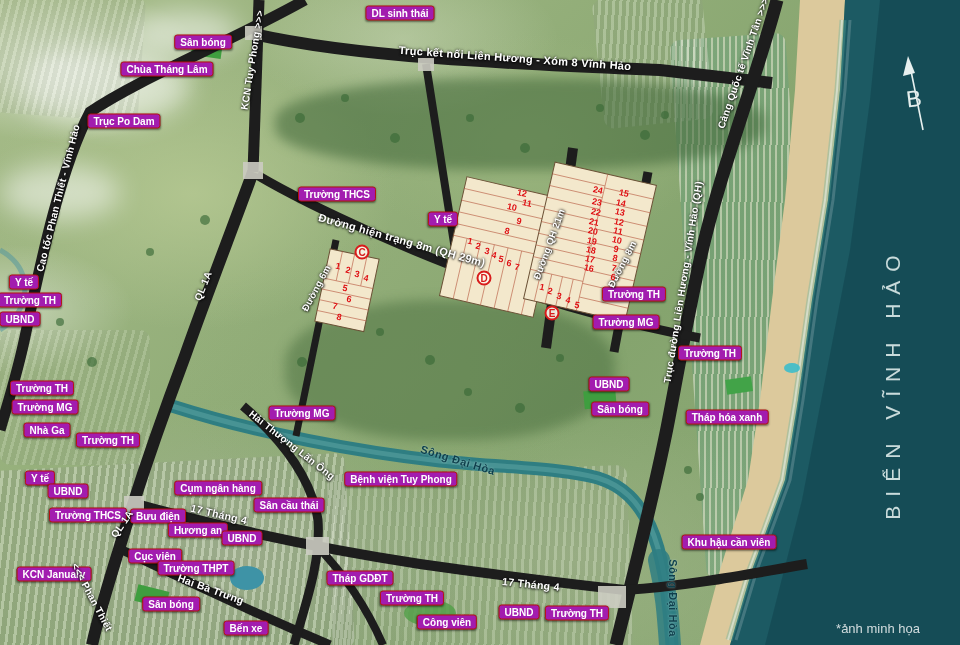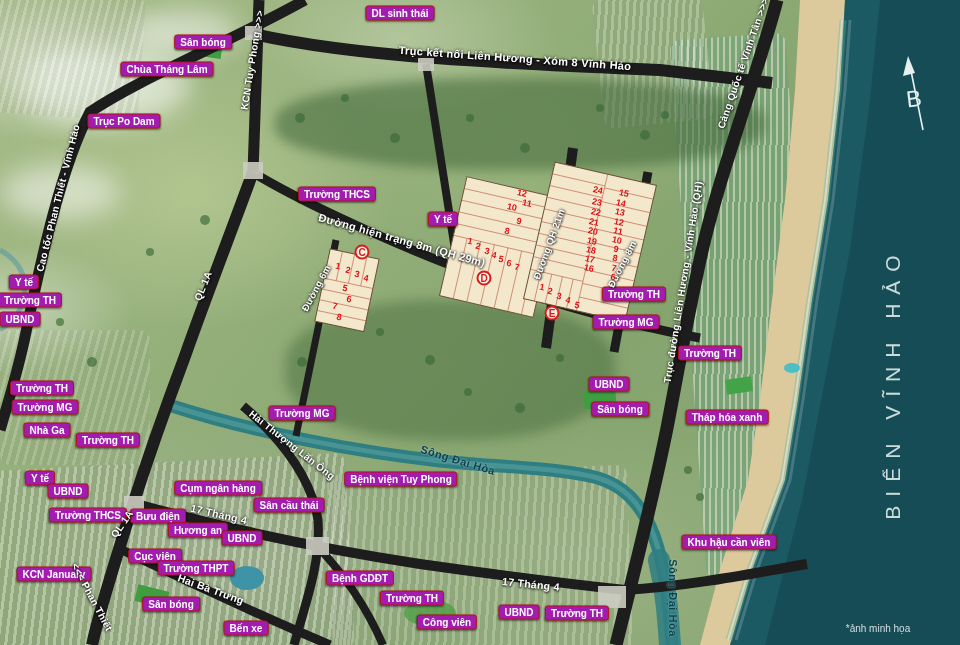--- a/index.html
+++ b/index.html
@@ -39,21 +39,21 @@
   .poi{background:#a21caf;color:#fff;font-weight:bold;font-size:10px;padding:1px 5px;
     border-radius:3px;border:1px solid #b91111;box-shadow:0 1px 2px rgba(0,0,0,.45)}
   .roadlab{color:#fff;font-weight:bold;font-size:10px;letter-spacing:.3px;
     text-shadow:0 0 3px rgba(0,0,0,.95),0 1px 2px rgba(0,0,0,.8)}
   .riverlab{color:#0e3f4c;font-weight:bold;font-size:11px;letter-spacing:.5px;
     text-shadow:0 0 2px rgba(185,222,220,.7)}
   .lotnum{color:#de1111;font-weight:bold;font-size:9px;text-shadow:0 0 1px rgba(255,255,255,.6)}
   .blockmark{width:15px;height:15px;border:2px solid #d81b1b;border-radius:50%;color:#d81b1b;
     background:rgba(253,248,235,.92);font-weight:bold;font-size:10px;line-height:11px;text-align:center}
   .sealabel{color:#d9e8e7;font-size:21px;letter-spacing:9px;opacity:.92}
-  .watermark{color:rgba(255,255,255,.8);font-size:10px}
+  .watermark{color:rgba(255,255,255,.8);font-size:13px}
   .compassB{color:#e3edec;font-size:23px}
 </style>
 </head>
 <body>
 
 <div id="stage">
   <div class="land"></div>
 
   <div class="cloud" style="left:20px;top:50px;width:170px;height:75px"></div>
   <div class="cloud" style="left:0px;top:165px;width:120px;height:55px"></div>
@@ -228,21 +228,21 @@
       <div class="poi" style="left: 198px; top: 530px;">Hương an</div>
       <div class="poi" style="left: 242px; top: 538px;">UBND</div>
       <div class="poi" style="left: 155px; top: 556px;">Cục viên</div>
       <div class="poi" style="left: 196px; top: 568px;">Trường THPT</div>
       <div class="poi" style="left: 54px; top: 574px;">KCN January</div>
       <div class="poi" style="left: 171px; top: 604px;">Sân bóng</div>
       <div class="poi" style="left: 246px; top: 628px;">Bến xe</div>
       <div class="poi" style="left: 302px; top: 413px;">Trường MG</div>
       <div class="poi" style="left: 401px; top: 479px;">Bệnh viện Tuy Phong</div>
       <div class="poi" style="left: 289px; top: 505px;">Sân cầu thái</div>
-      <div class="poi" style="left: 360px; top: 578px;">Bệnh GDĐT</div>
+      <div class="poi" style="left: 360px; top: 578px;">Tháp GDĐT</div>
       <div class="poi" style="left: 412px; top: 598px;">Trường TH</div>
       <div class="poi" style="left: 420px; top: 622px; margin-left: 27px;">Công viên</div>
       <div class="poi" style="left: 519px; top: 612px;">UBND</div>
       <div class="poi" style="left: 577px; top: 613px;">Trường TH</div>
       <div class="poi" style="left: 729px; top: 542px;">Khu hậu cần viên</div>
       <div class="poi" style="left: 609px; top: 384px;">UBND</div>
       <div class="poi" style="left: 620px; top: 409px;">Sân bóng</div>
       <div class="poi" style="left: 727px; top: 417px;">Tháp hóa xanh</div>
       <div class="poi" style="left: 710px; top: 353px;">Trường TH</div>
       <div class="poi" style="left: 634px; top: 294px;">Trường TH</div>

